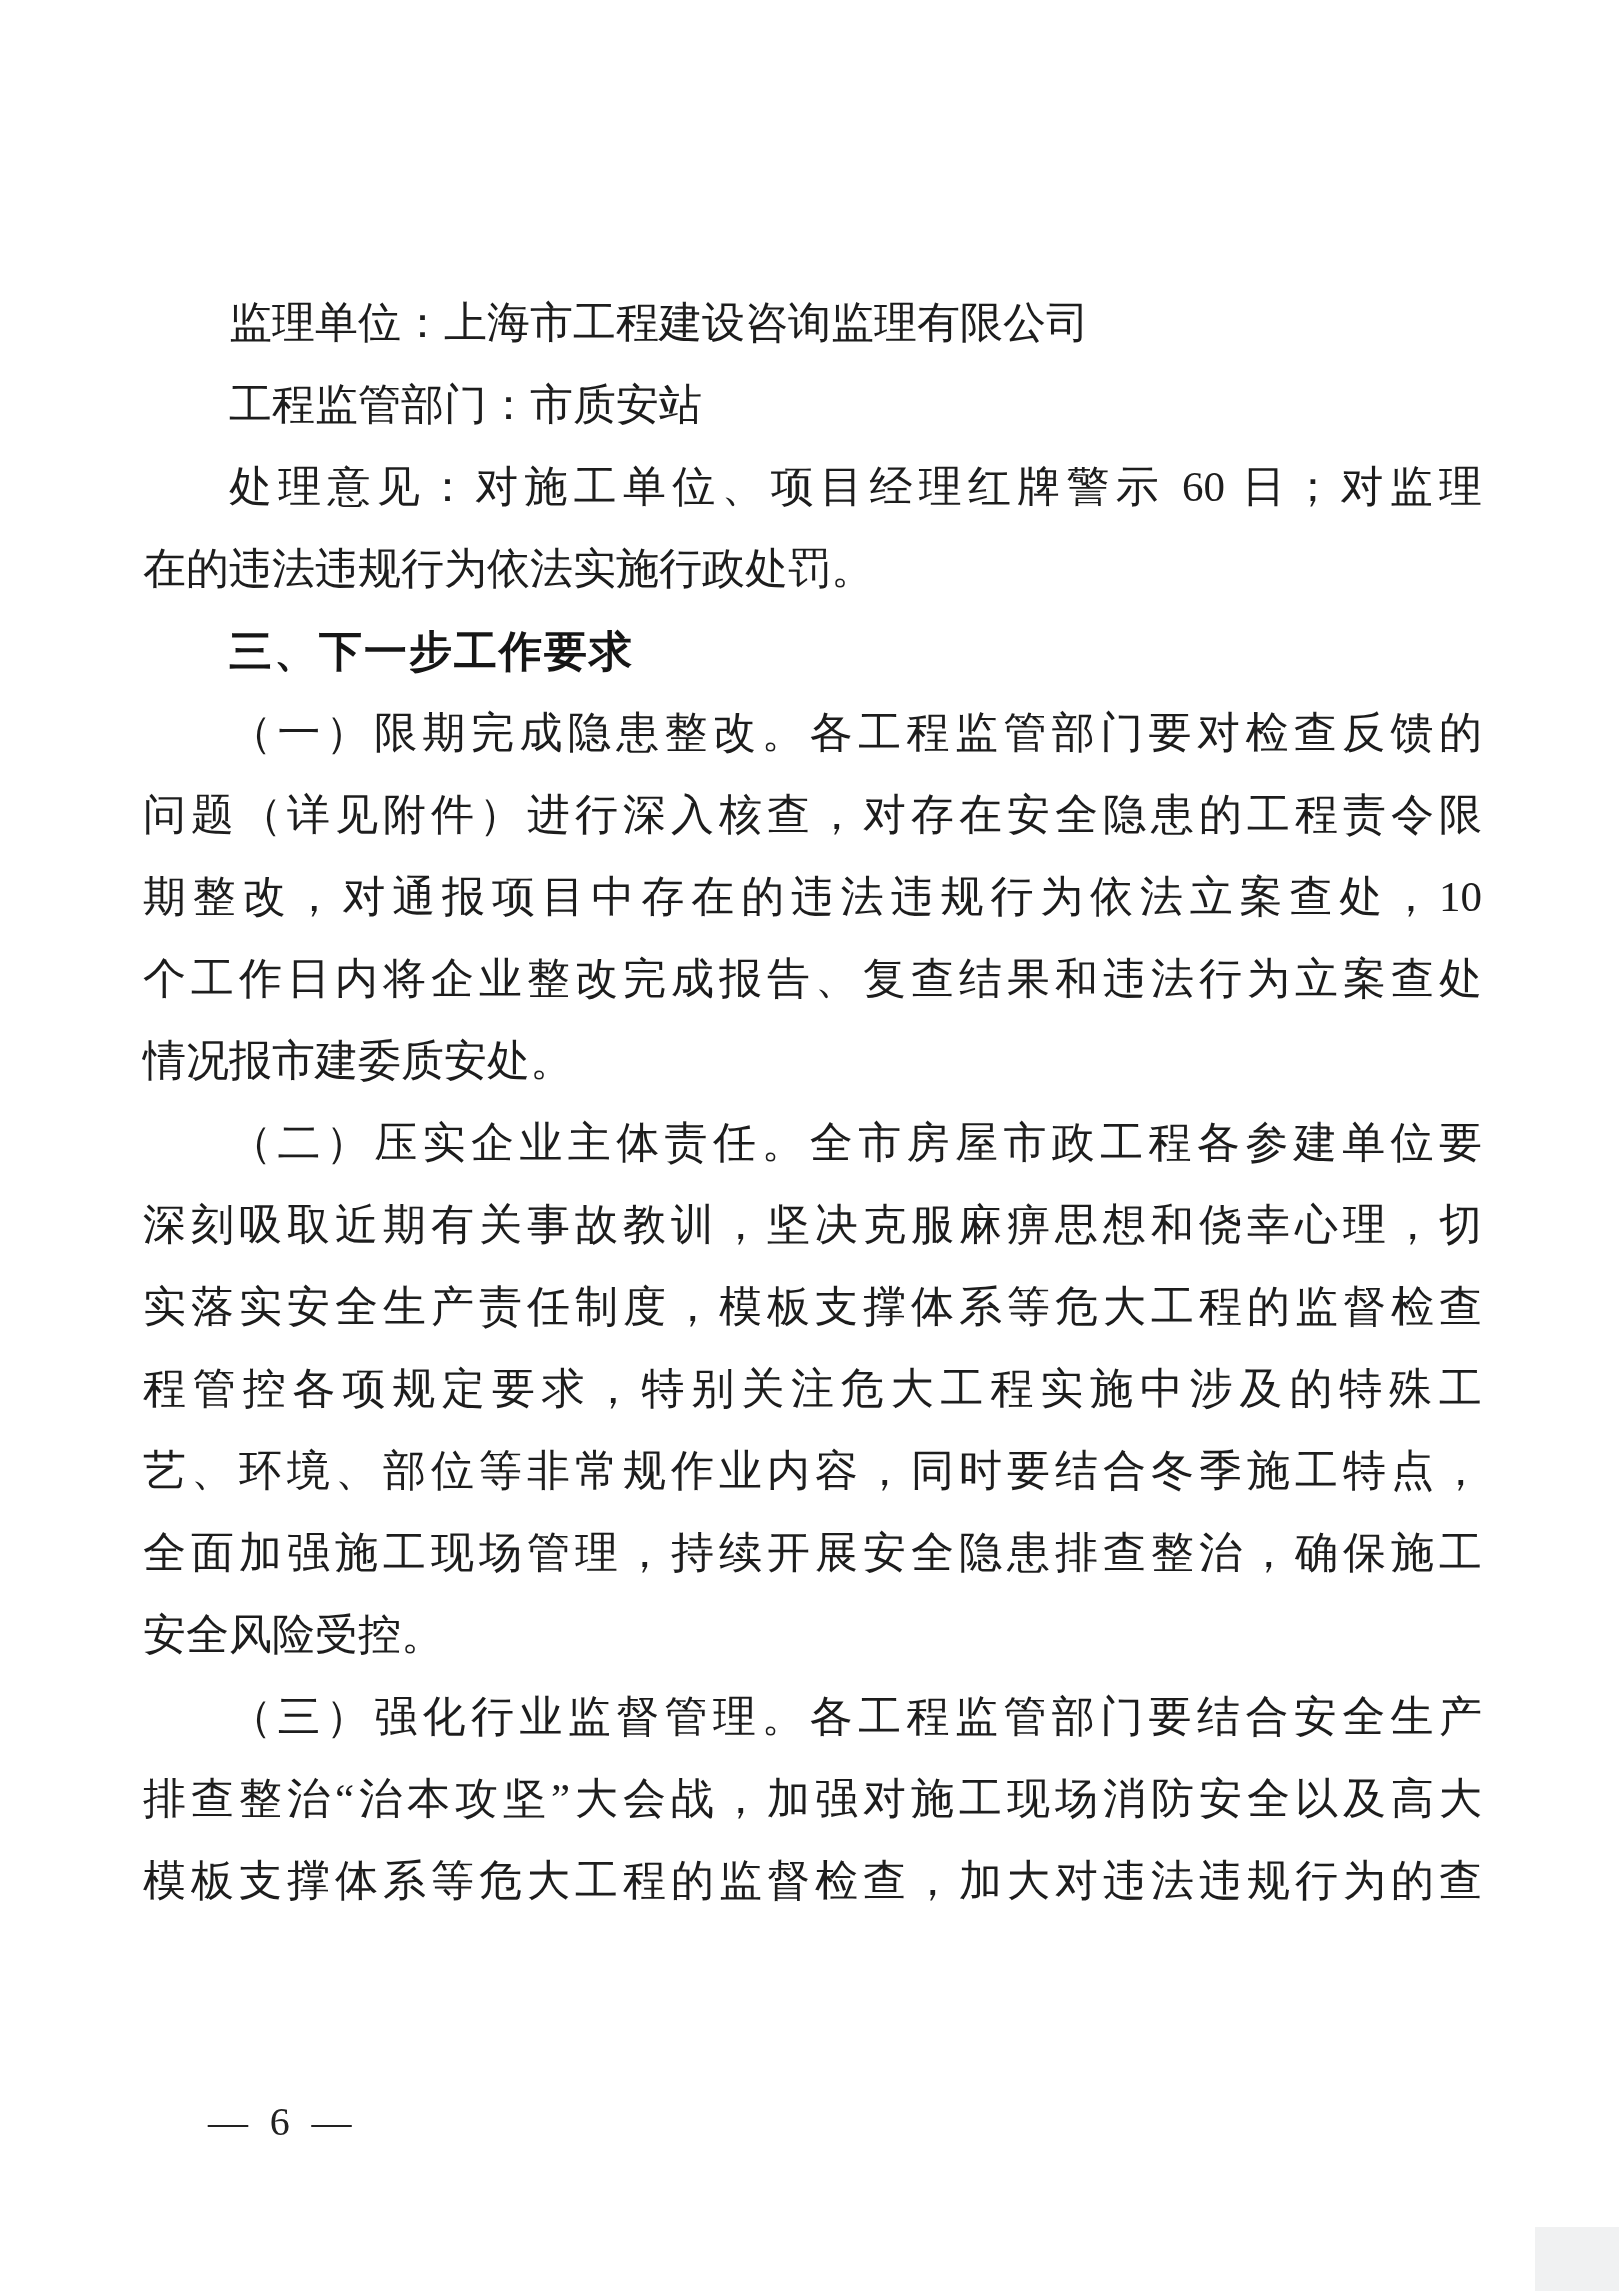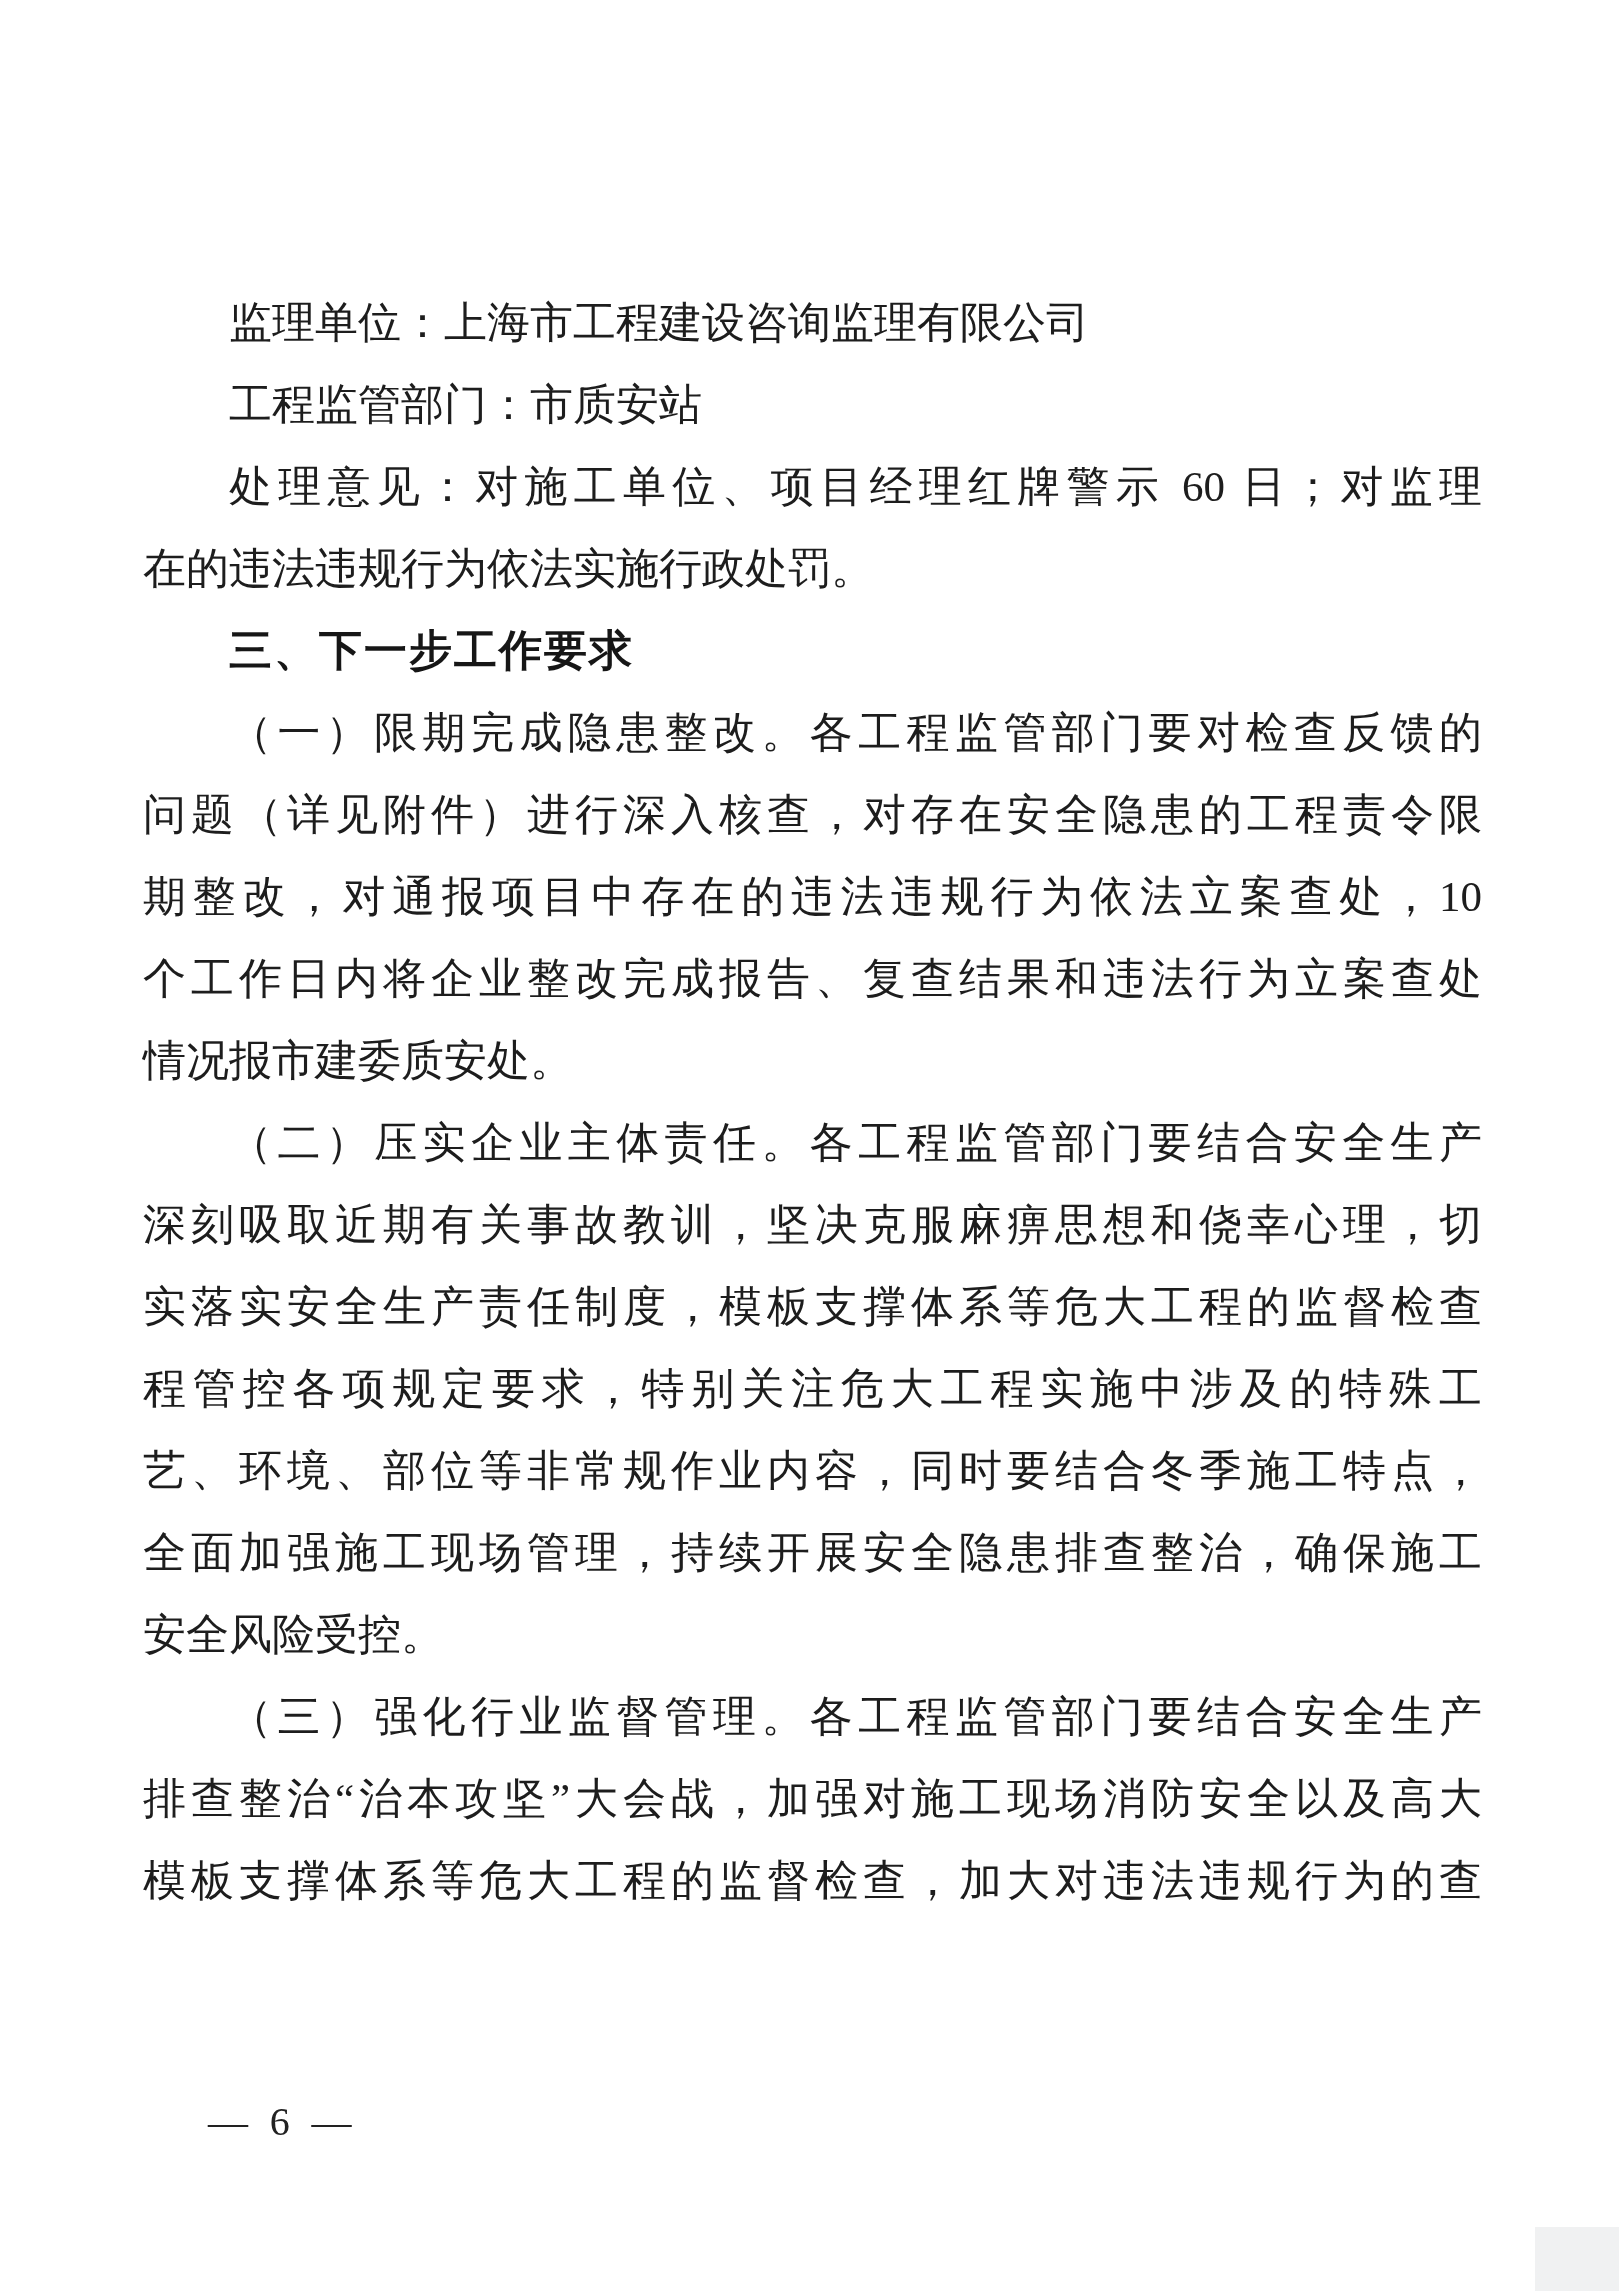--- a/index.html
+++ b/index.html
@@ -34,21 +34,21 @@
     white-space: normal;
   }
   .line.fill {
     text-align: justify;
     text-align-last: justify;
   }
   .line.indent {
     text-indent: 86px;
   }
   .line.heading {
-    font-family: Liberation Serif, serif;
+    font-family: Liberation Sans, sans-serif;
     font-weight: 700;
     letter-spacing: 2px;
     color: #161616;
   }
   .footer-page-number {
     position: absolute;
     left: 208px;
     top: 2092px;
     font-size: 40px;
     line-height: 59px;
@@ -74,21 +74,21 @@
     <div class="line indent">监理单位：上海市工程建设咨询监理有限公司</div>
     <div class="line indent">工程监管部门：市质安站</div>
     <div class="line indent fill">处理意见：对施工单位、项目经理红牌警示 60 日；对监理</div>
     <div class="line">在的违法违规行为依法实施行政处罚。</div>
     <div class="line indent heading">三、下一步工作要求</div>
     <div class="line indent fill">（一）限期完成隐患整改。各工程监管部门要对检查反馈的</div>
     <div class="line fill">问题（详见附件）进行深入核查，对存在安全隐患的工程责令限</div>
     <div class="line fill">期整改，对通报项目中存在的违法违规行为依法立案查处，10</div>
     <div class="line fill">个工作日内将企业整改完成报告、复查结果和违法行为立案查处</div>
     <div class="line">情况报市建委质安处。</div>
-    <div class="line indent fill">（二）压实企业主体责任。各工程监管部门要结合安全生产</div>
+    <div class="line indent fill">（二）压实企业主体责任。全市房屋市政工程各参建单位要</div>
     <div class="line fill">深刻吸取近期有关事故教训，坚决克服麻痹思想和侥幸心理，切</div>
     <div class="line fill">实落实安全生产责任制度，模板支撑体系等危大工程的监督检查</div>
     <div class="line fill">程管控各项规定要求，特别关注危大工程实施中涉及的特殊工</div>
     <div class="line fill">艺、环境、部位等非常规作业内容，同时要结合冬季施工特点，</div>
     <div class="line fill">全面加强施工现场管理，持续开展安全隐患排查整治，确保施工</div>
     <div class="line">安全风险受控。</div>
     <div class="line indent fill">（三）强化行业监督管理。各工程监管部门要结合安全生产</div>
     <div class="line fill">排查整治“治本攻坚”大会战，加强对施工现场消防安全以及高大</div>
     <div class="line fill">模板支撑体系等危大工程的监督检查，加大对违法违规行为的查</div>
   </div>

